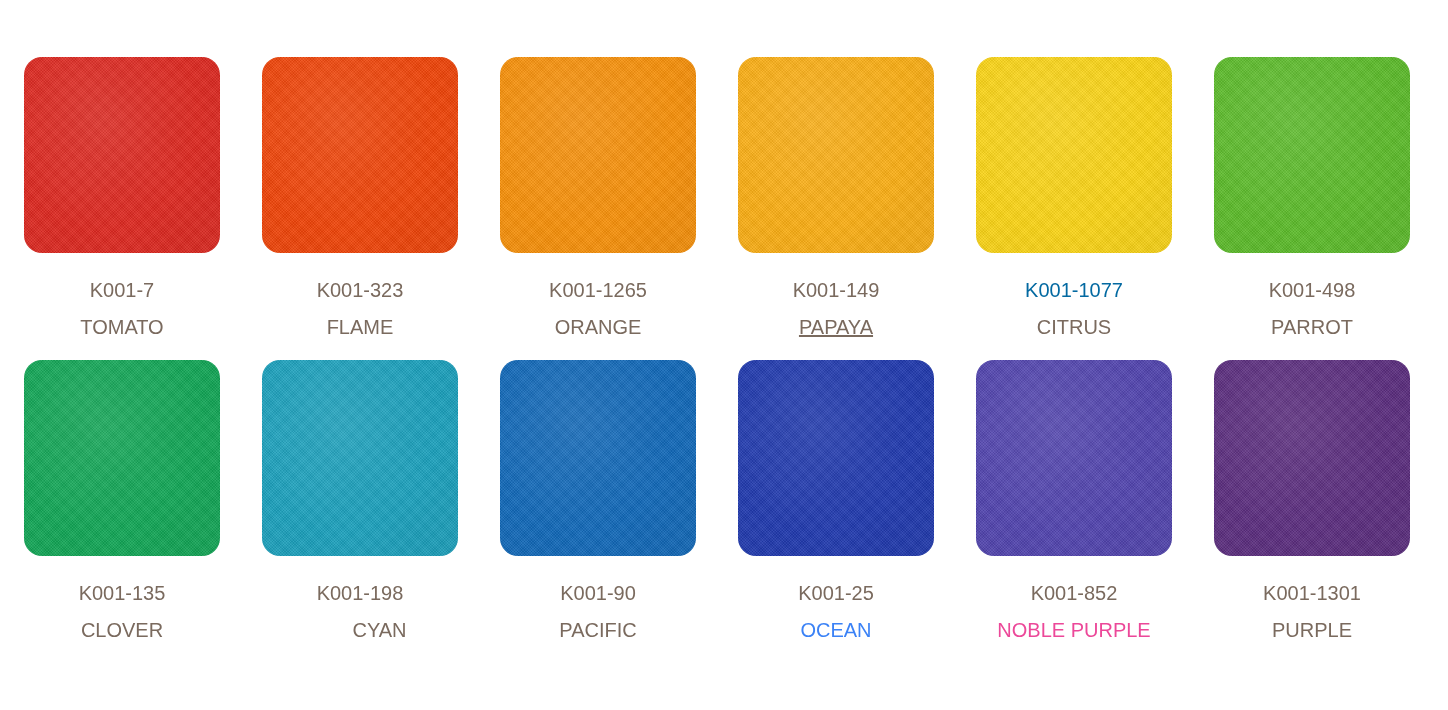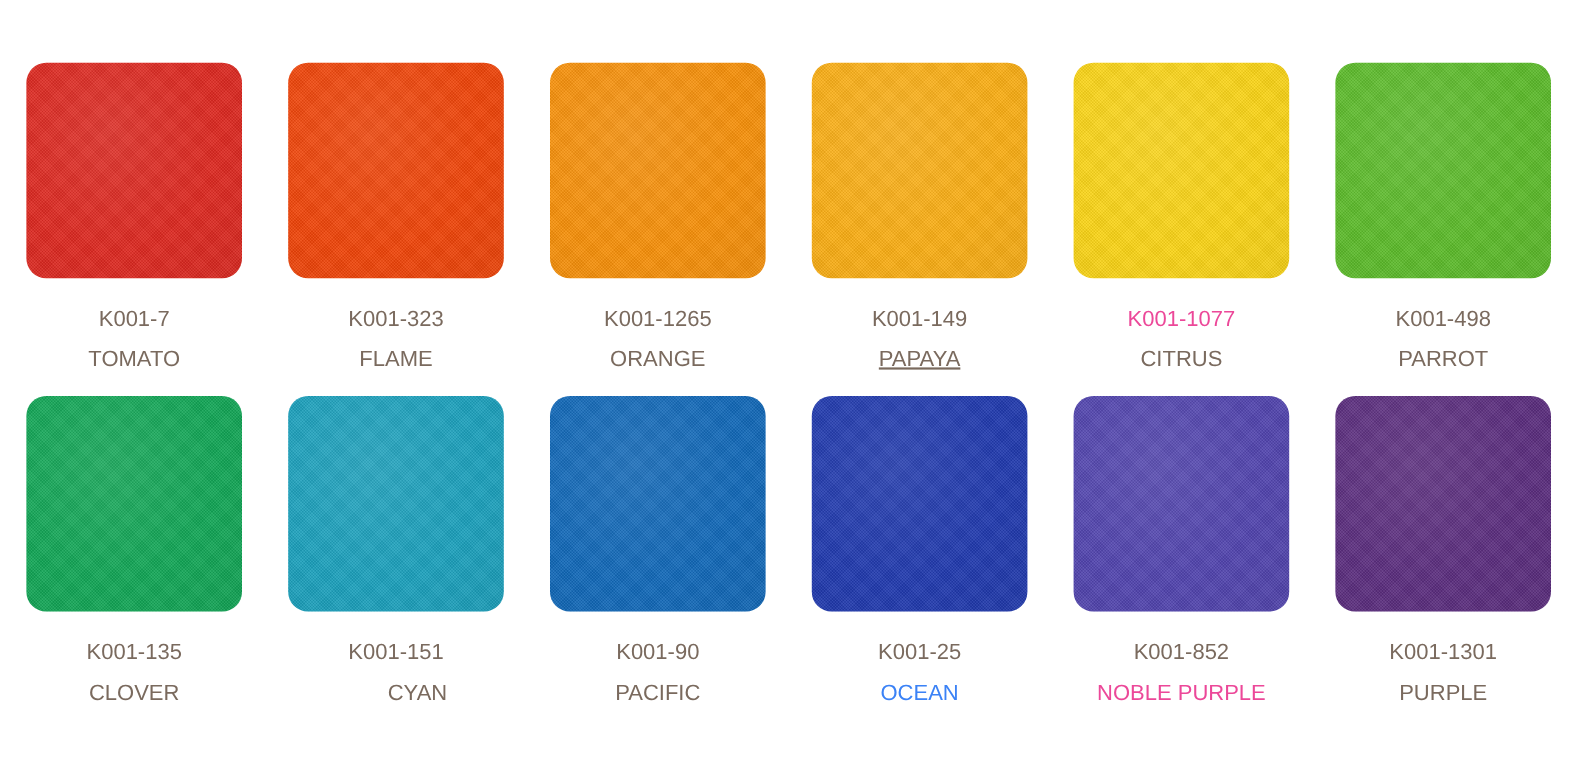--- a/index.html
+++ b/index.html
@@ -103,36 +103,36 @@
       <div class="swatch-code" style="color: rgb(122, 106, 94);">K001-1265</div>
       <div class="swatch-name" style="color: rgb(122, 106, 94);">ORANGE</div>
     </div>
     <div class="swatch-cell">
       <div class="swatch-chip" style="background-color: rgb(250, 174, 20);"></div>
       <div class="swatch-code" style="color: rgb(122, 106, 94);">K001-149</div>
       <div class="swatch-name" style="color: rgb(122, 106, 94); text-decoration: underline;">PAPAYA</div>
     </div>
     <div class="swatch-cell">
       <div class="swatch-chip" style="background-color: rgb(250, 212, 22);"></div>
-      <div class="swatch-code" style="color: #ec4899;">K001-1077</div>
+      <div class="swatch-code" style="color: #0369a1;">K001-1077</div>
       <div class="swatch-name" style="color: rgb(122, 106, 94);">CITRUS</div>
     </div>
     <div class="swatch-cell">
       <div class="swatch-chip" style="background-color: rgb(92, 187, 42);"></div>
       <div class="swatch-code" style="color: rgb(122, 106, 94);">K001-498</div>
       <div class="swatch-name" style="color: rgb(122, 106, 94);">PARROT</div>
     </div>
     <div class="swatch-cell">
       <div class="swatch-chip" style="background-color: rgb(18, 166, 86);"></div>
       <div class="swatch-code" style="color: rgb(122, 106, 94);">K001-135</div>
       <div class="swatch-name" style="color: rgb(122, 106, 94);">CLOVER</div>
     </div>
     <div class="swatch-cell">
       <div class="swatch-chip" style="background-color: rgb(27, 160, 188);"></div>
-      <div class="swatch-code" style="color: rgb(122, 106, 94);">K001-151</div>
+      <div class="swatch-code" style="color: rgb(122, 106, 94);">K001-198</div>
       <div class="swatch-name" style="color: rgb(122, 106, 94); margin-left: 39px;">CYAN</div>
     </div>
     <div class="swatch-cell">
       <div class="swatch-chip" style="background-color: rgb(17, 104, 184);"></div>
       <div class="swatch-code" style="color: rgb(122, 106, 94);">K001-90</div>
       <div class="swatch-name" style="color: rgb(122, 106, 94);">PACIFIC</div>
     </div>
     <div class="swatch-cell">
       <div class="swatch-chip" style="background-color: rgb(32, 57, 174);"></div>
       <div class="swatch-code" style="color: rgb(122, 106, 94);">K001-25</div>

